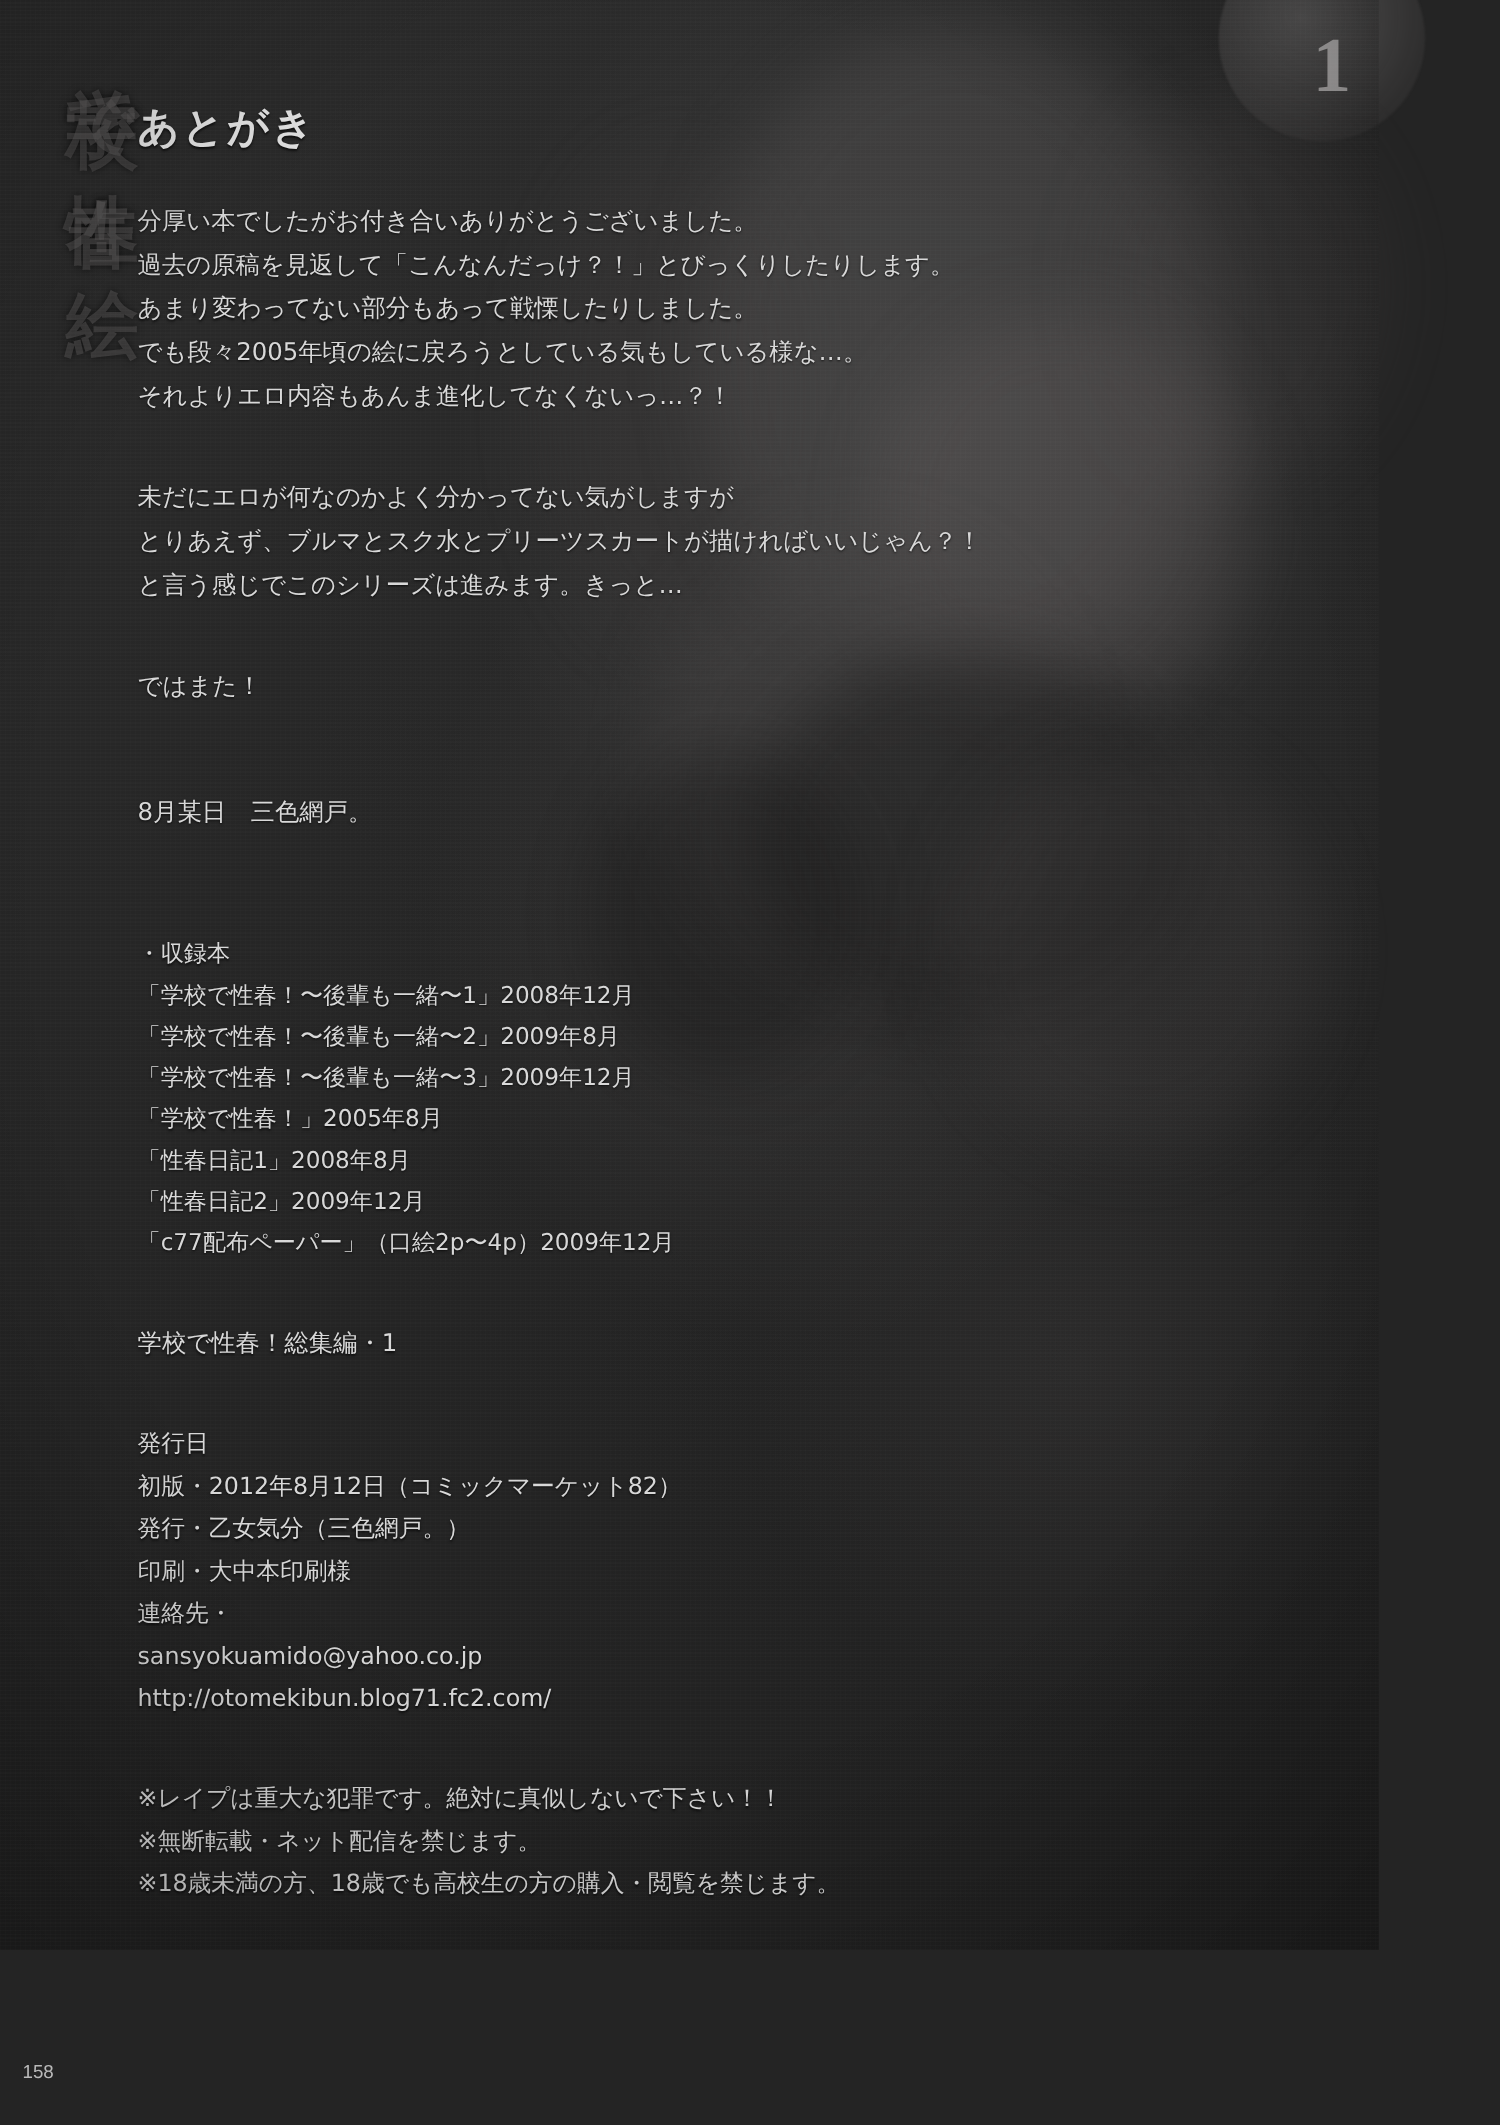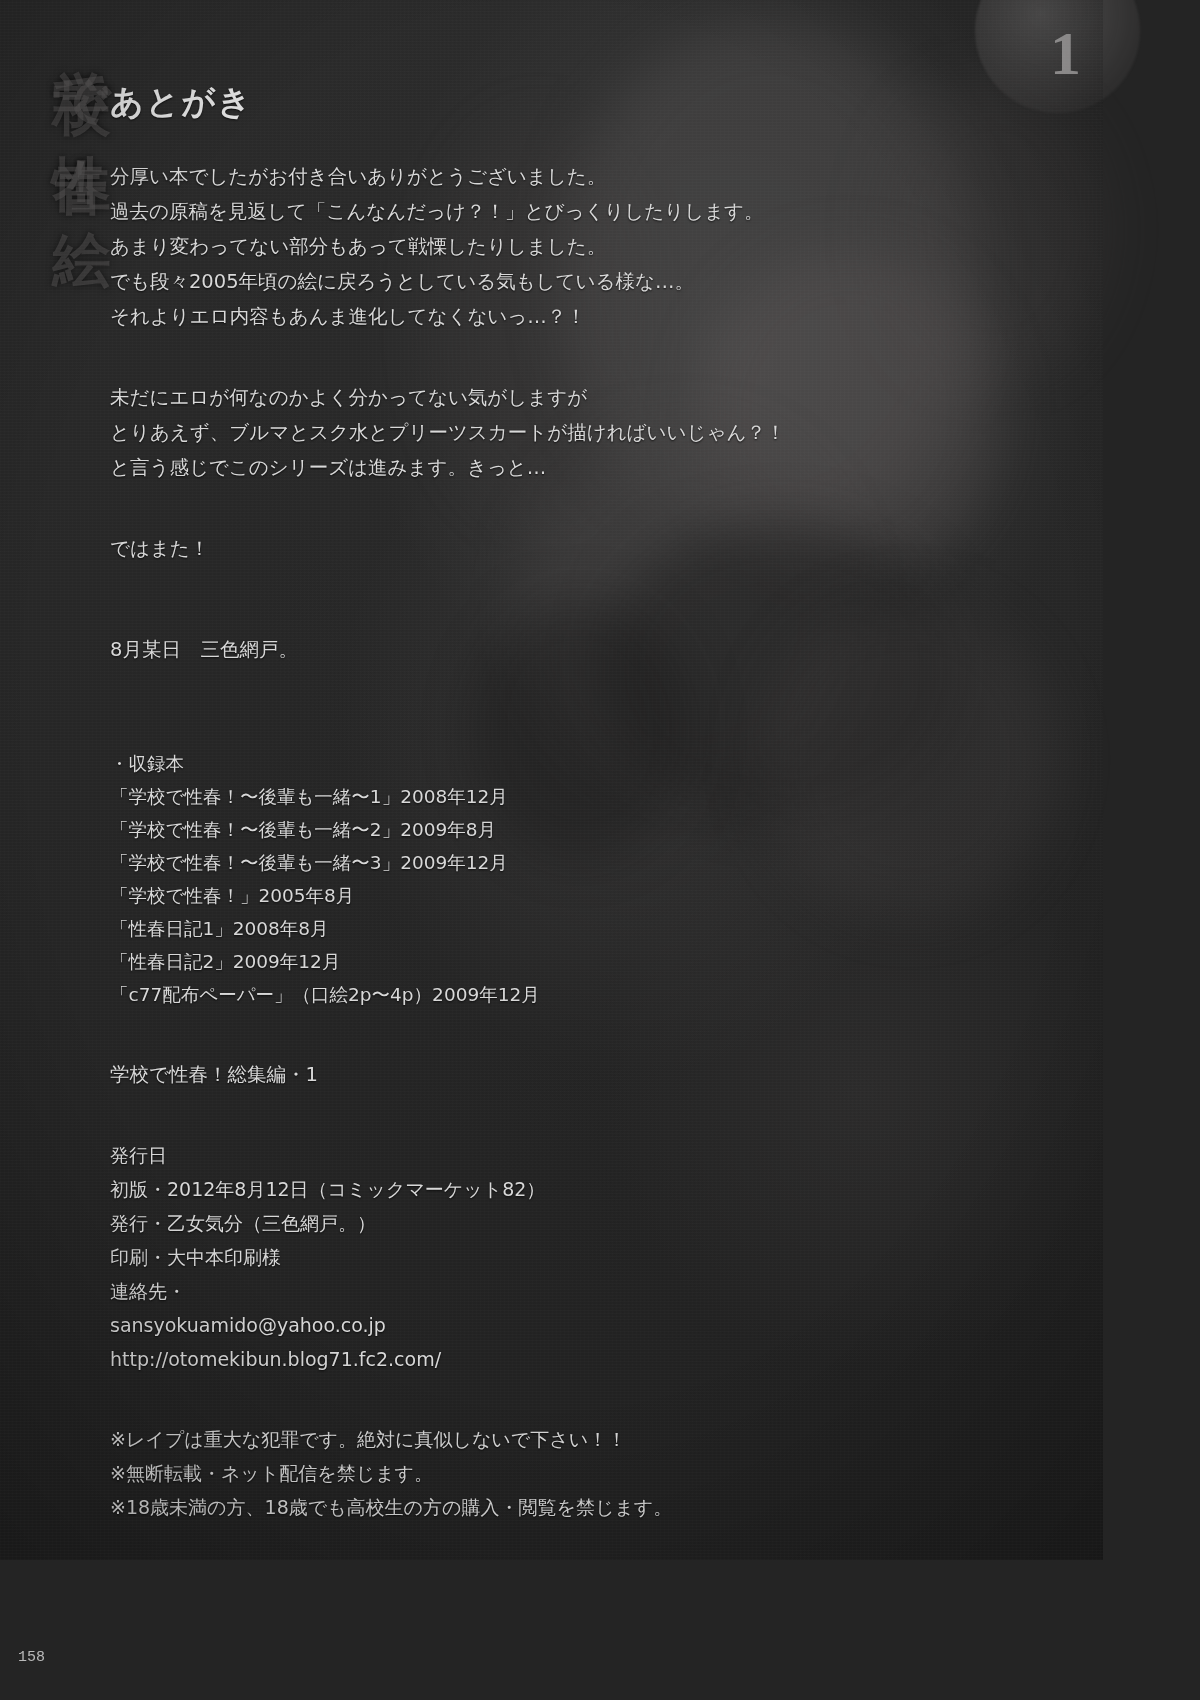--- a/index.html
+++ b/index.html
@@ -125,21 +125,21 @@
     font-family: "DejaVu Sans", sans-serif;
   }
 
   
   .folio {
     position: absolute;
     left: 18px;
     bottom: 34px;
     font-size: 15px;
     color: #b9b9b9;
-    font-family: Liberation Mono, monospace;
+    font-family: Liberation Sans, sans-serif;
   }
 
   
   .vignette {
     position: absolute;
     left: 0; top: 0;
     width: 1103px; height: 1560px;
     pointer-events: none;
     background: radial-gradient(ellipse 85% 80% at 50% 45%, rgba(0,0,0,0) 55%, rgba(0,0,0,.35) 100%);
   }

